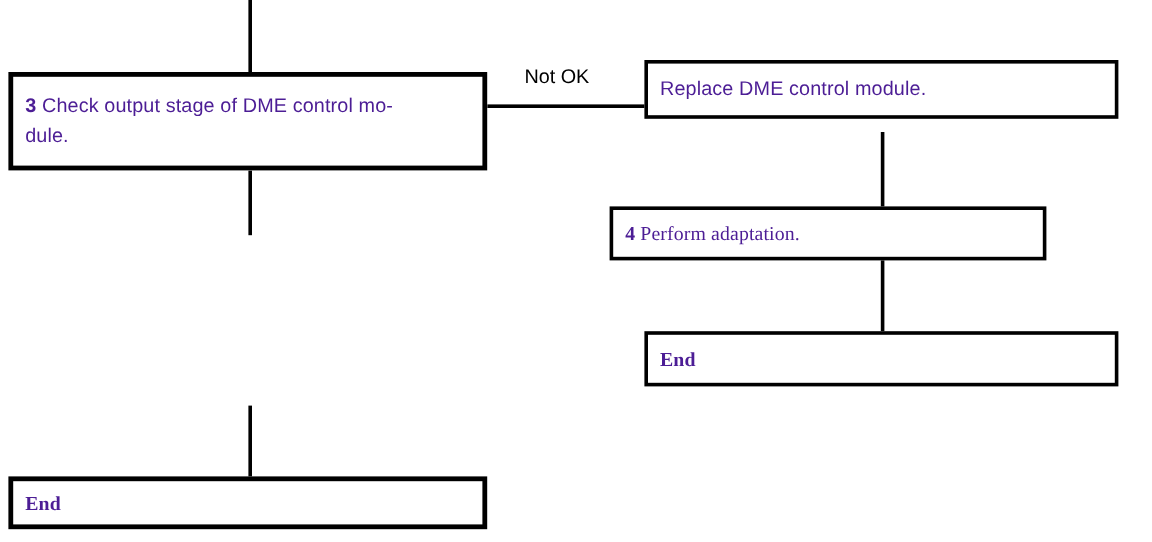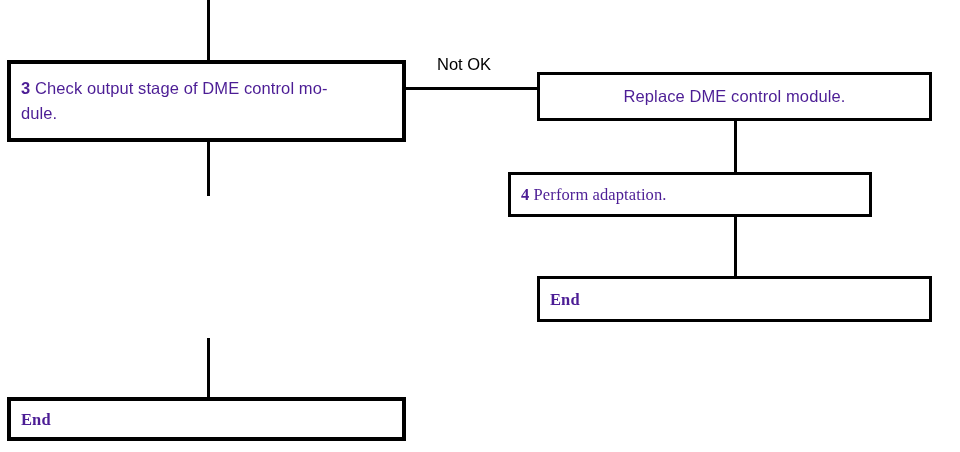--- a/index.html
+++ b/index.html
@@ -78,21 +78,21 @@
     <span class="node-text"><span class="step">3</span> Check output stage of DME control mo-
 dule.</span>
   </div>
 
   <div class="edge edge-v" style="left:207px; top:142px; height:54px;"></div>
 
   <div class="edge edge-h" style="left:406px; top:87px; width:133px;"></div>
 
   <div class="edge-label" style="left:436px; top:55px;">Not OK</div>
 
-  <div class="node" style="left:537px; top:72px; width:395px; height:49px;justify-content:center;">
+  <div class="node" style="left:537px; top:50px; width:395px; height:49px;">
     <span class="node-text">Replace DME control module.</span>
   </div>
 
   <div class="edge edge-v" style="left:734px; top:110px; height:63px;"></div>
 
   <div class="node" style="left:508px; top:172px; width:364px; height:45px;font-family:Liberation Serif, serif;">
     <span class="node-text"><span class="step">4</span> Perform adaptation.</span>
   </div>
 
   <div class="edge edge-v" style="left:734px; top:216px; height:61px;"></div>

